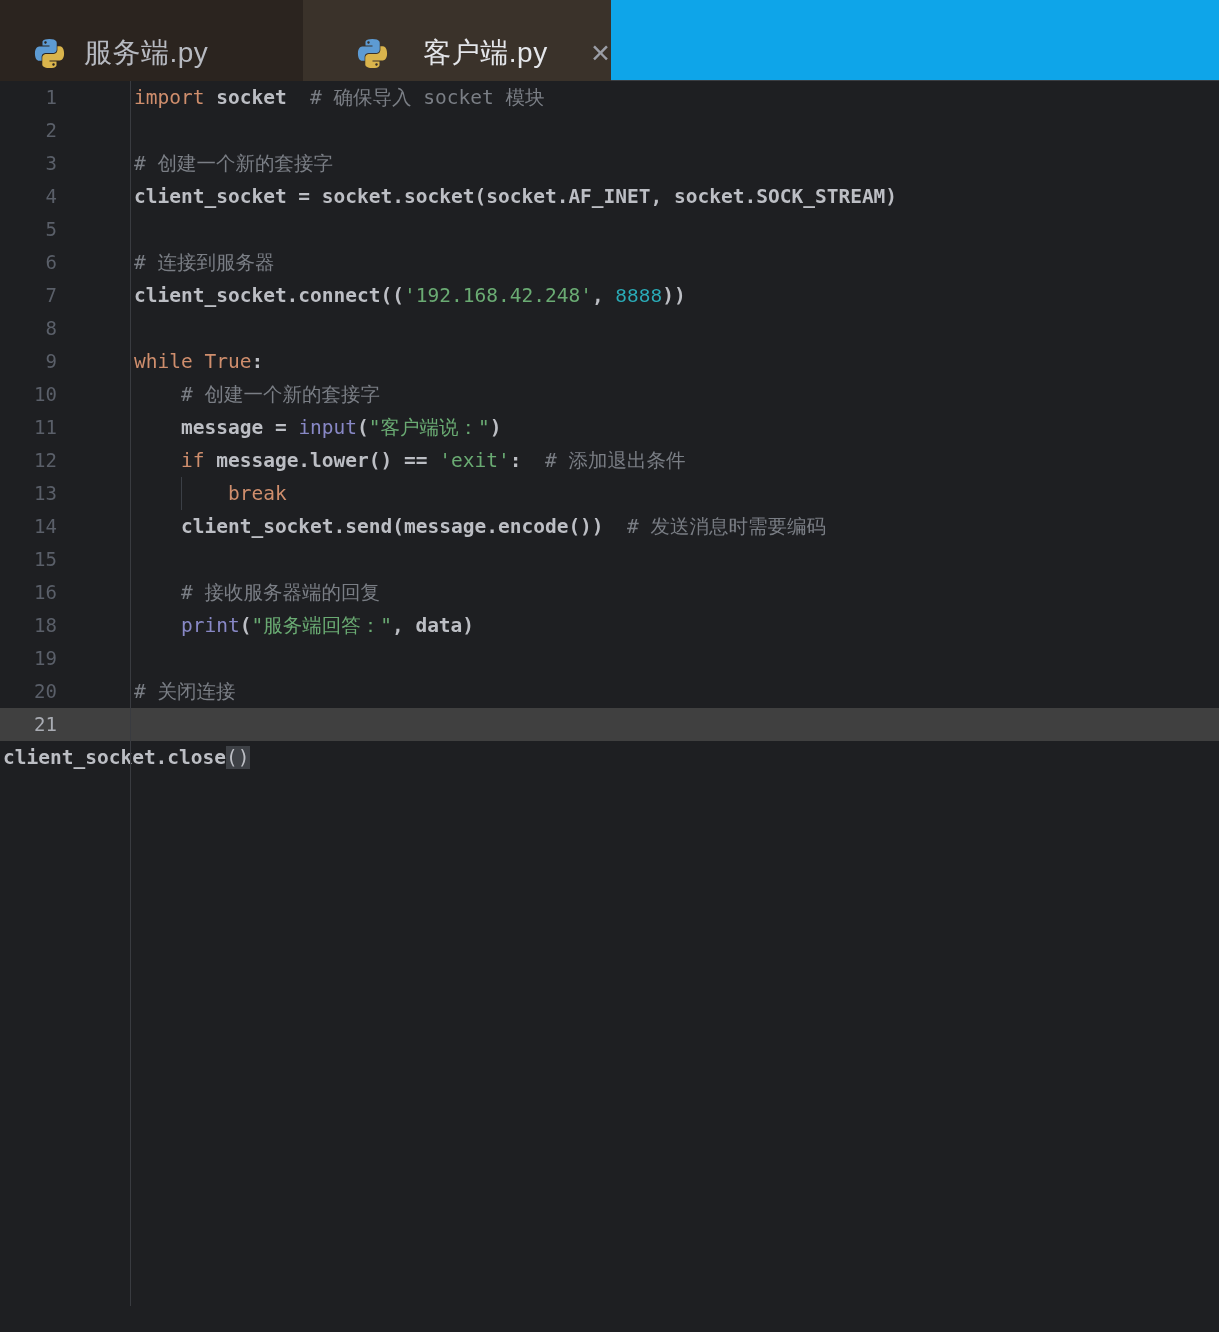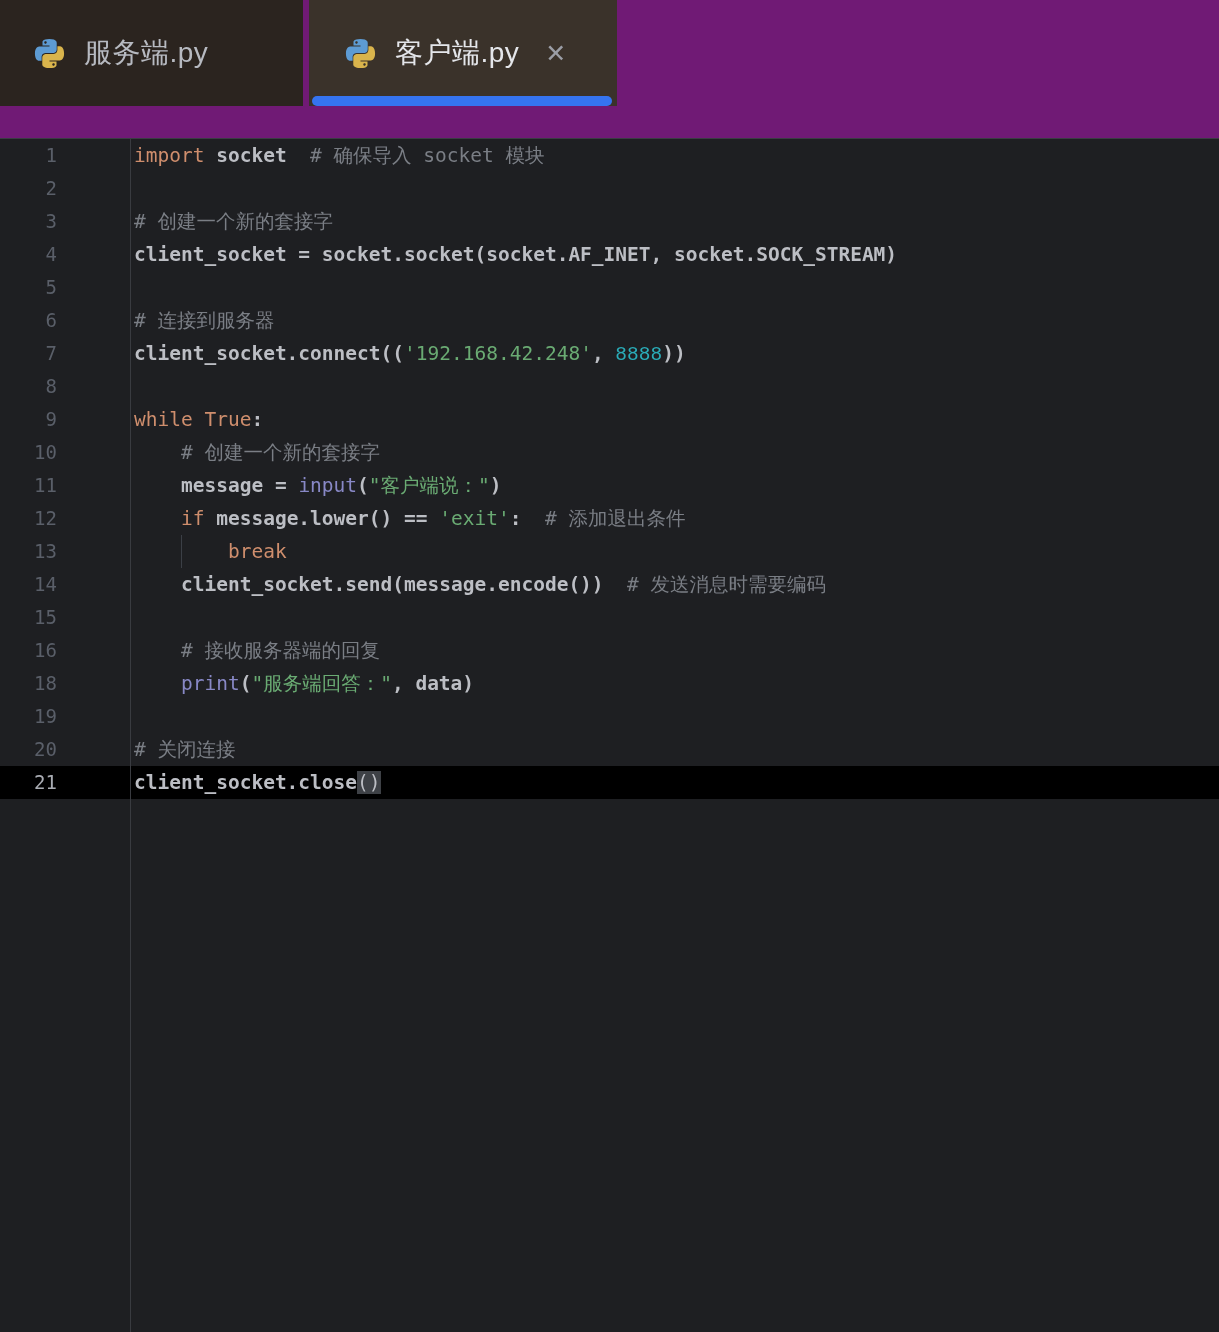--- a/index.html
+++ b/index.html
@@ -5,41 +5,41 @@
   * { margin: 0; padding: 0; box-sizing: border-box; }
   html, body { width: 1219px; height: 1332px; overflow: hidden; }
   body {
     background: #1e1f22;
     font-family: "Liberation Sans", sans-serif;
   }
 
   
   .tabbar {
     display: flex;
-    height: 139px;
-    background: #701a75;
+    height: 81px;
+    background: #0ea5e9;
     border-bottom: 1px solid #3a3d42;
-    gap: 6px;
   }
   .tab {
     display: flex;
     align-items: center;
     position: relative;
     height: 106px;
     cursor: default;
   }
   .tab.inactive {
     width: 303px;
     background: #2b241f;
     padding-left: 32px;
   }
   .tab.active {
     width: 308px;
     background: #3a322a;
-    padding-left: 34px;
+    padding-left: 52px;
+    justify-content: space-between;
   }
   .pyicon { flex: none; display: inline-flex; margin-right: 17px; }
   .tab-label {
     font-size: 28px;
     color: #b7bac1;
     letter-spacing: 0.5px;
     white-space: nowrap;
   }
   .tab.active .tab-label { color: #e4e6ea; }
   .tab-close {
@@ -72,21 +72,21 @@
   }
   .line {
     display: flex;
     height: 33px;
     line-height: 33px;
     font-family: "DejaVu Sans Mono", monospace;
     font-size: 19.5px;
     white-space: pre;
     position: relative;
   }
-  .line.current { background: #000000; }
+  .line.current { background: #404040; flex-direction: column; }
   .ln {
     flex: none;
     width: 131px;
     padding-right: 74px;
     text-align: right;
     color: #5a5f69;
     font-size: 19px;
   }
   .line.current .ln { color: #a9acb3; }
   .code {

